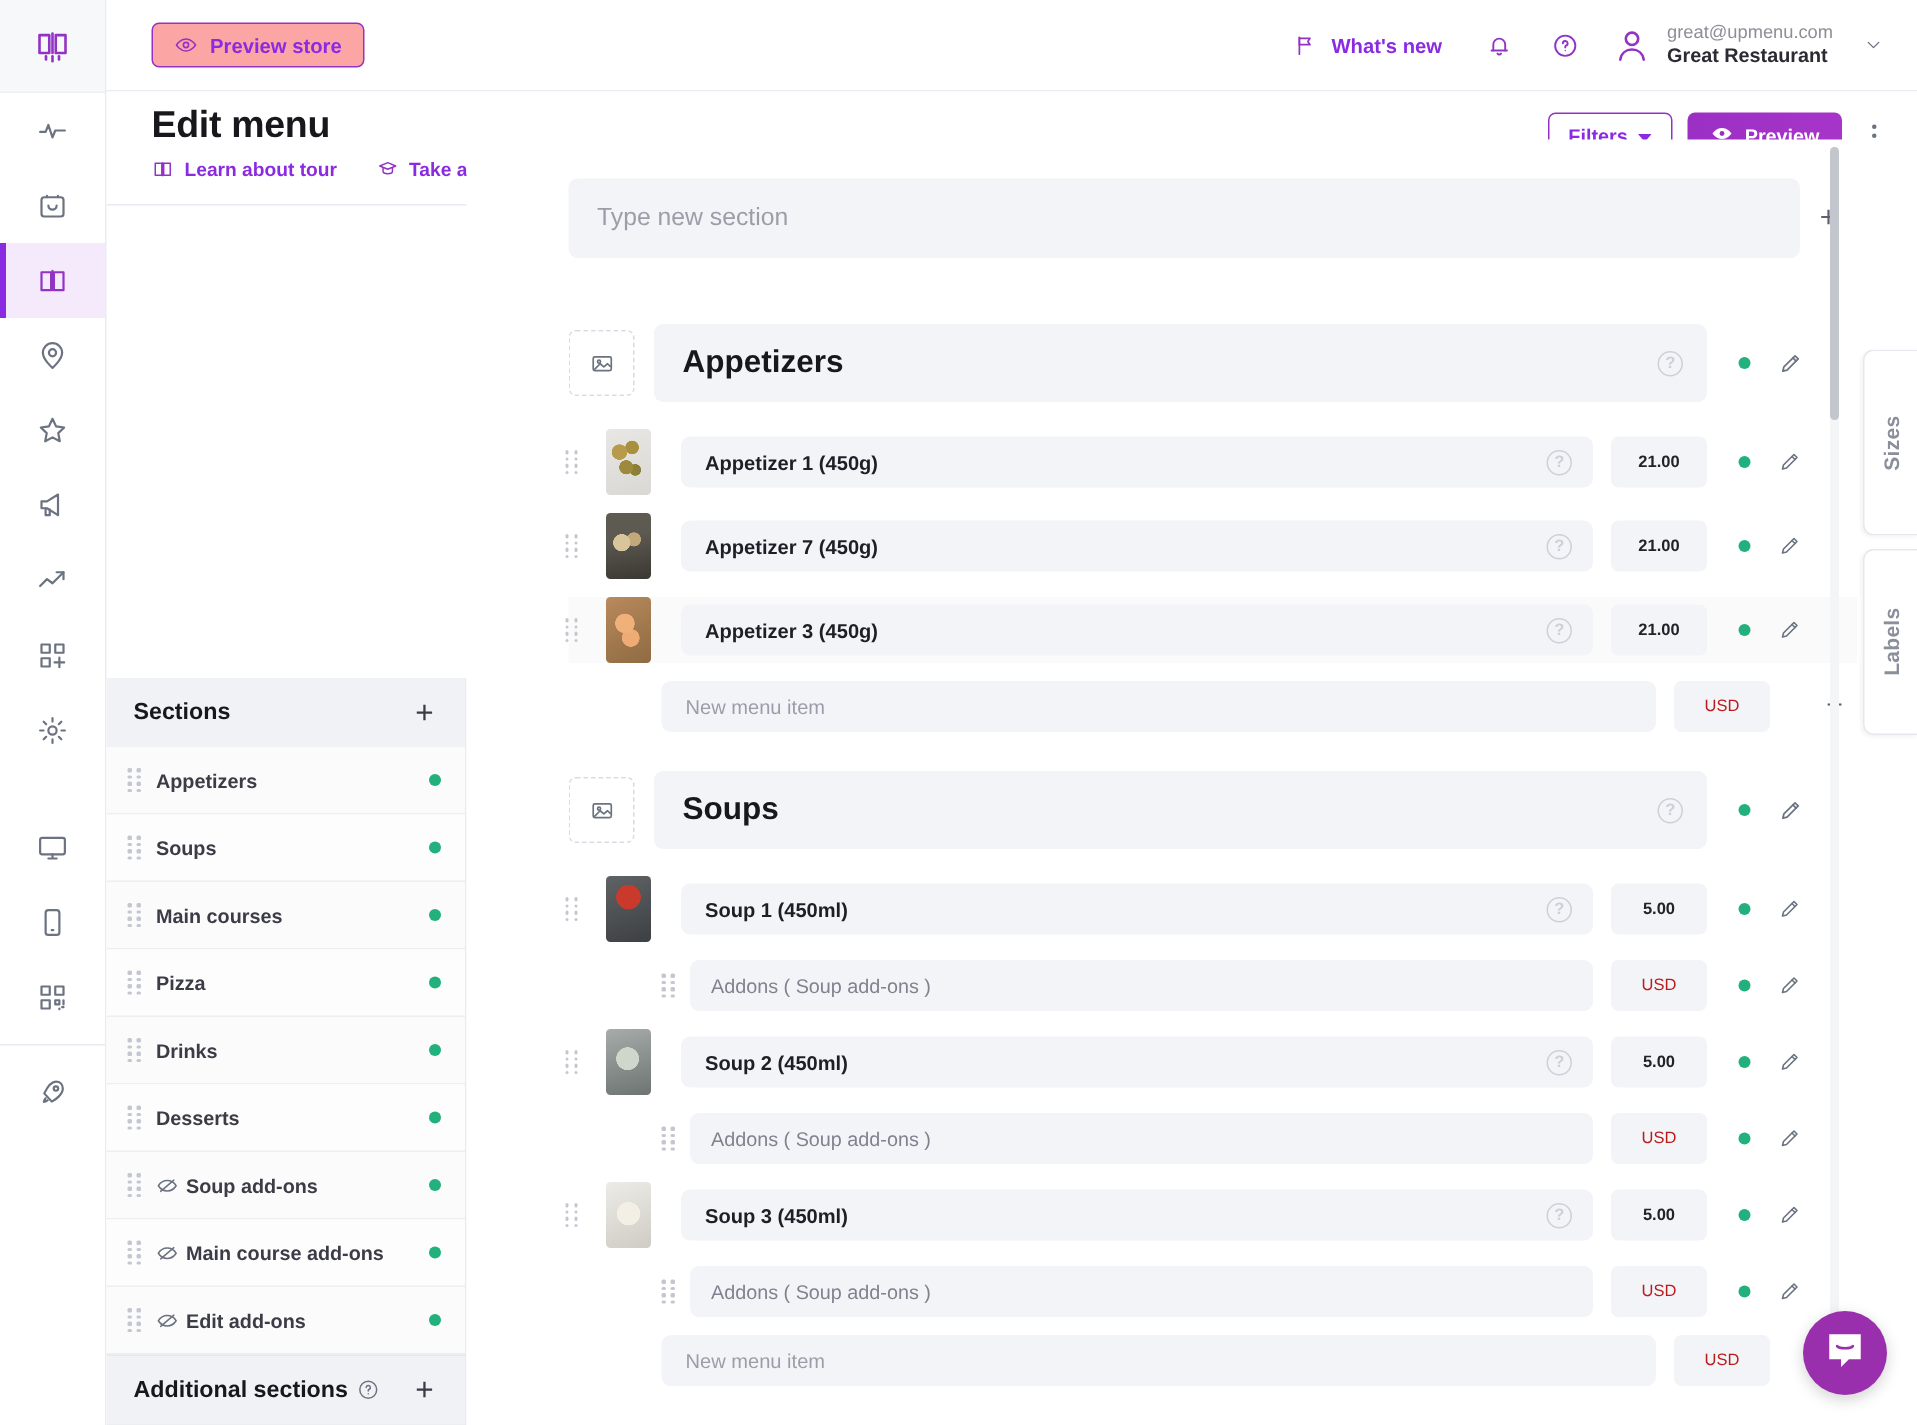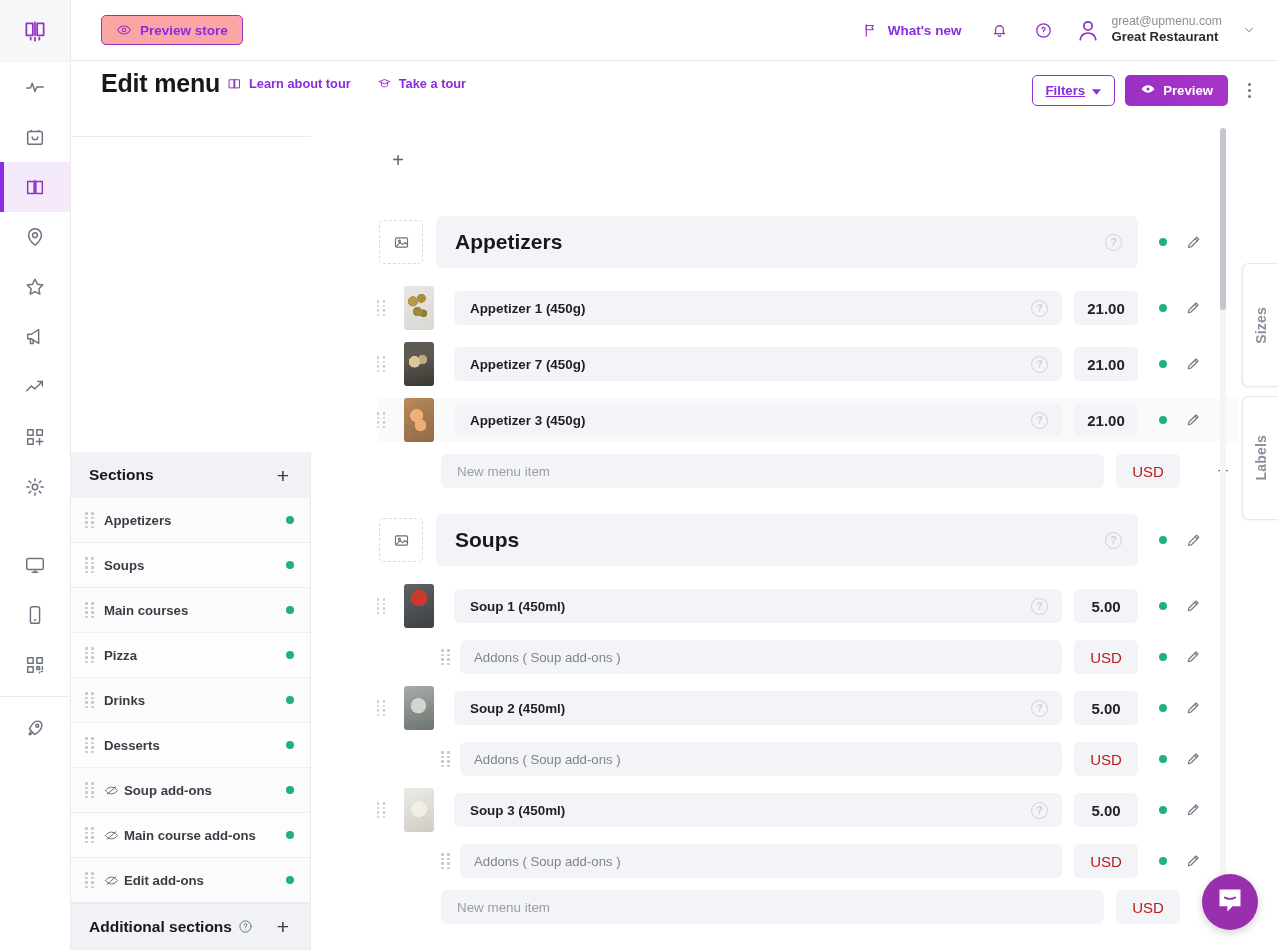--- a/index.html
+++ b/index.html
@@ -70,32 +70,32 @@
   .acct-email { font-size: 12.2px; color: #8e8e97; }
   .acct-name { font-size: 13.2px; color: #2b2b33; font-weight: bold; }
   .caret { margin-left: 10px; }
 
   
   .pagehdr {
     height: 76px; border-bottom: 1px solid #e9ebf0; background: #fff;
     display: flex; align-items: flex-start; padding: 8px 18px 0 30px;
     flex: 0 0 76px; position: relative;
   }
-  .ph-left { display: flex; flex-direction: row; gap: 7px; }
+  .ph-left { display: flex; flex-direction: column; gap: 7px; }
   .ph-title { font-size: 25px; font-weight: bold; color: #17171c; letter-spacing: -0.2px; }
   .ph-links { display: flex; gap: 26px; }
   .ph-link {
     display: inline-flex; align-items: center; gap: 7px; color: #8a2be2;
     font-size: 12.8px; font-weight: bold; cursor: pointer;
   }
   .ph-right { margin-left: auto; display: flex; align-items: center; gap: 10px; padding-top: 6px; }
   .btn-filters {
     border: 1.5px solid #9333c4; color: #8a2be2; background: #fff;
     border-radius: 5px; height: 31px; padding: 0 13px; font-size: 13.2px;
-    font-weight: bold; display: inline-flex; align-items: center; gap: 7px; cursor: pointer; text-decoration: underline;
+    font-weight: bold; display: inline-flex; align-items: center; gap: 7px; cursor: pointer;
   }
   .btn-preview {
     background: linear-gradient(100deg,#9b2fc4,#a835c9); color: #fff; border: 0;
     border-radius: 5px; height: 31px; padding: 0 15px; font-size: 13.2px;
     font-weight: bold; display: inline-flex; align-items: center; gap: 7px; cursor: pointer;
   }
   .kebab-btn {
     width: 22px; height: 31px; display: flex; flex-direction: column;
     align-items: center; justify-content: center; gap: 3px; cursor: pointer;
   }
@@ -181,21 +181,21 @@
   }
   .qmark {
     margin-left: auto; width: 17px; height: 17px; border-radius: 50%;
     border: 1.6px solid #ccd0d9; color: #ccd0d9; font-size: 11px;
     display: flex; align-items: center; justify-content: center;
     font-weight: bold; flex: 0 0 auto; cursor: pointer;
   }
   .price-box {
     width: 64px; flex: 0 0 64px; margin-left: 12px; height: 34px;
     background: #f3f4f8; border-radius: 5px; display: flex; align-items: center;
-    justify-content: center; font-size: 15px; font-weight: bold; color: #22222a;
+    justify-content: center; font-size: 11px; font-weight: bold; color: #22222a;
     cursor: text;
   }
   .price-box.currency { color: #b91c1c; font-weight: normal; }
   .actions { display: flex; align-items: center; gap: 0; margin-left: 10px; flex: 0 0 auto; }
   .act { width: 30px; height: 30px; display: flex; align-items: center; justify-content: center; cursor: pointer; }
   .act .dot { width: 8px; height: 8px; border-radius: 50%; background: #22b07d; }
   .act-kebab { flex-direction: column; gap: 3px; }
   .act-kebab i { width: 3px; height: 3px; border-radius: 50%; background: #6b7280; display: block; }
 
   .item-row { display: flex; align-items: center; margin-bottom: 12px; }
@@ -695,20 +695,21 @@
             </span>
           </div>
           <div class="plus-btn">+</div>
         </div>
         <div class="sections-fill"></div>
       </aside>
 
       <section class="canvas">
 
         <div class="newsection-row">
+          <div class="field">Type new section</div>
           <div class="add-plus">+</div>
         </div>
 
         <div class="canvas-inner">
 
           <div class="section-block">
             <div class="sec-head-row">
               <div class="row-thumbslot">
                 <div class="thumb-empty">
                   <svg class="ico" viewBox="0 0 24 24" style="width:17px;height:17px;stroke:#c9ccd5">

